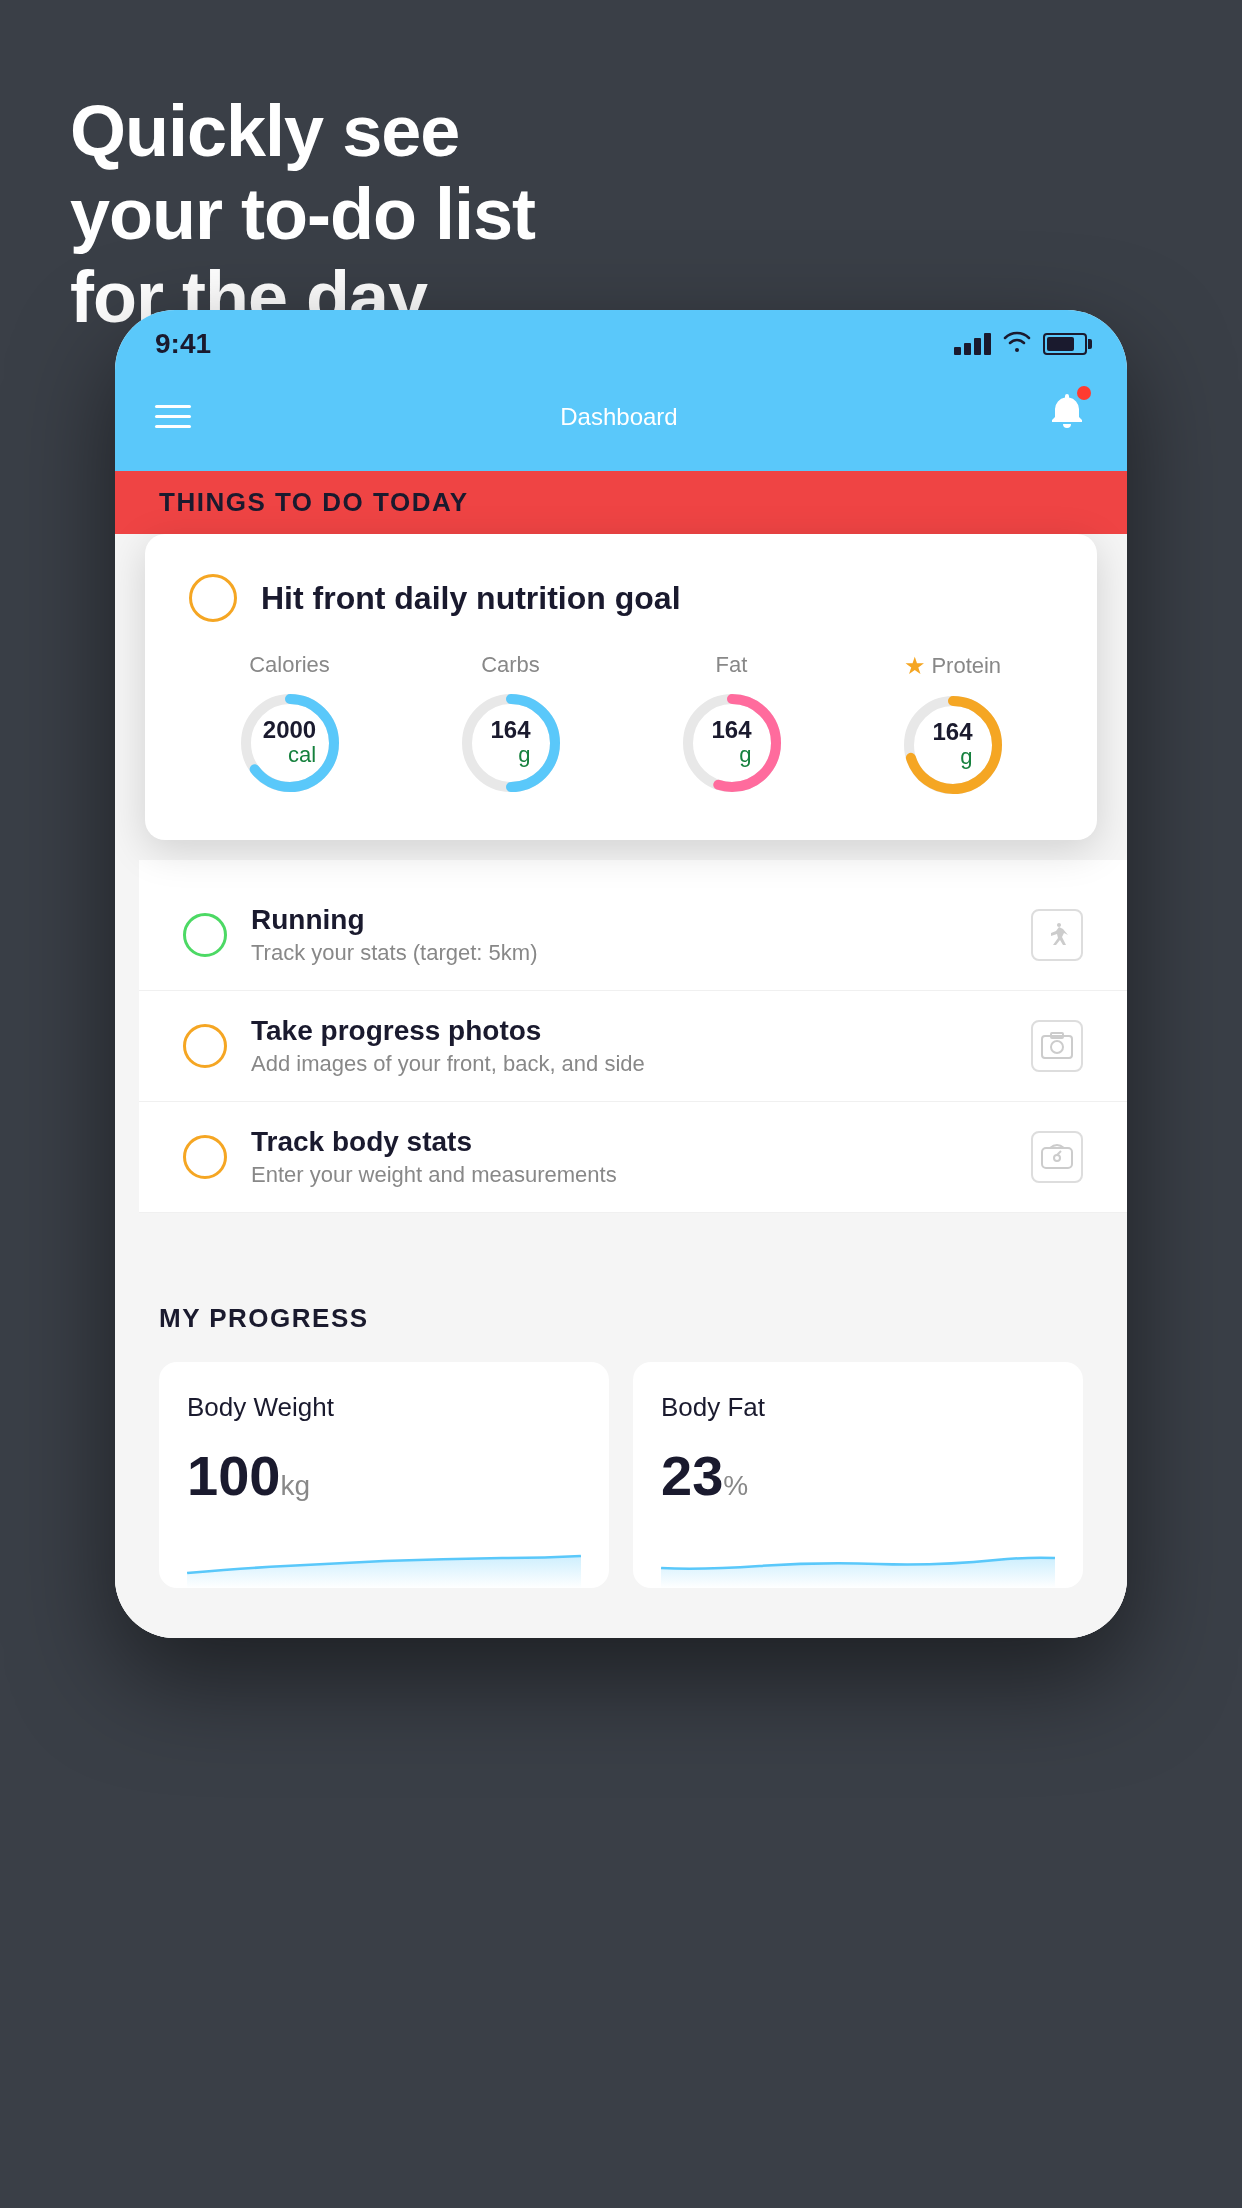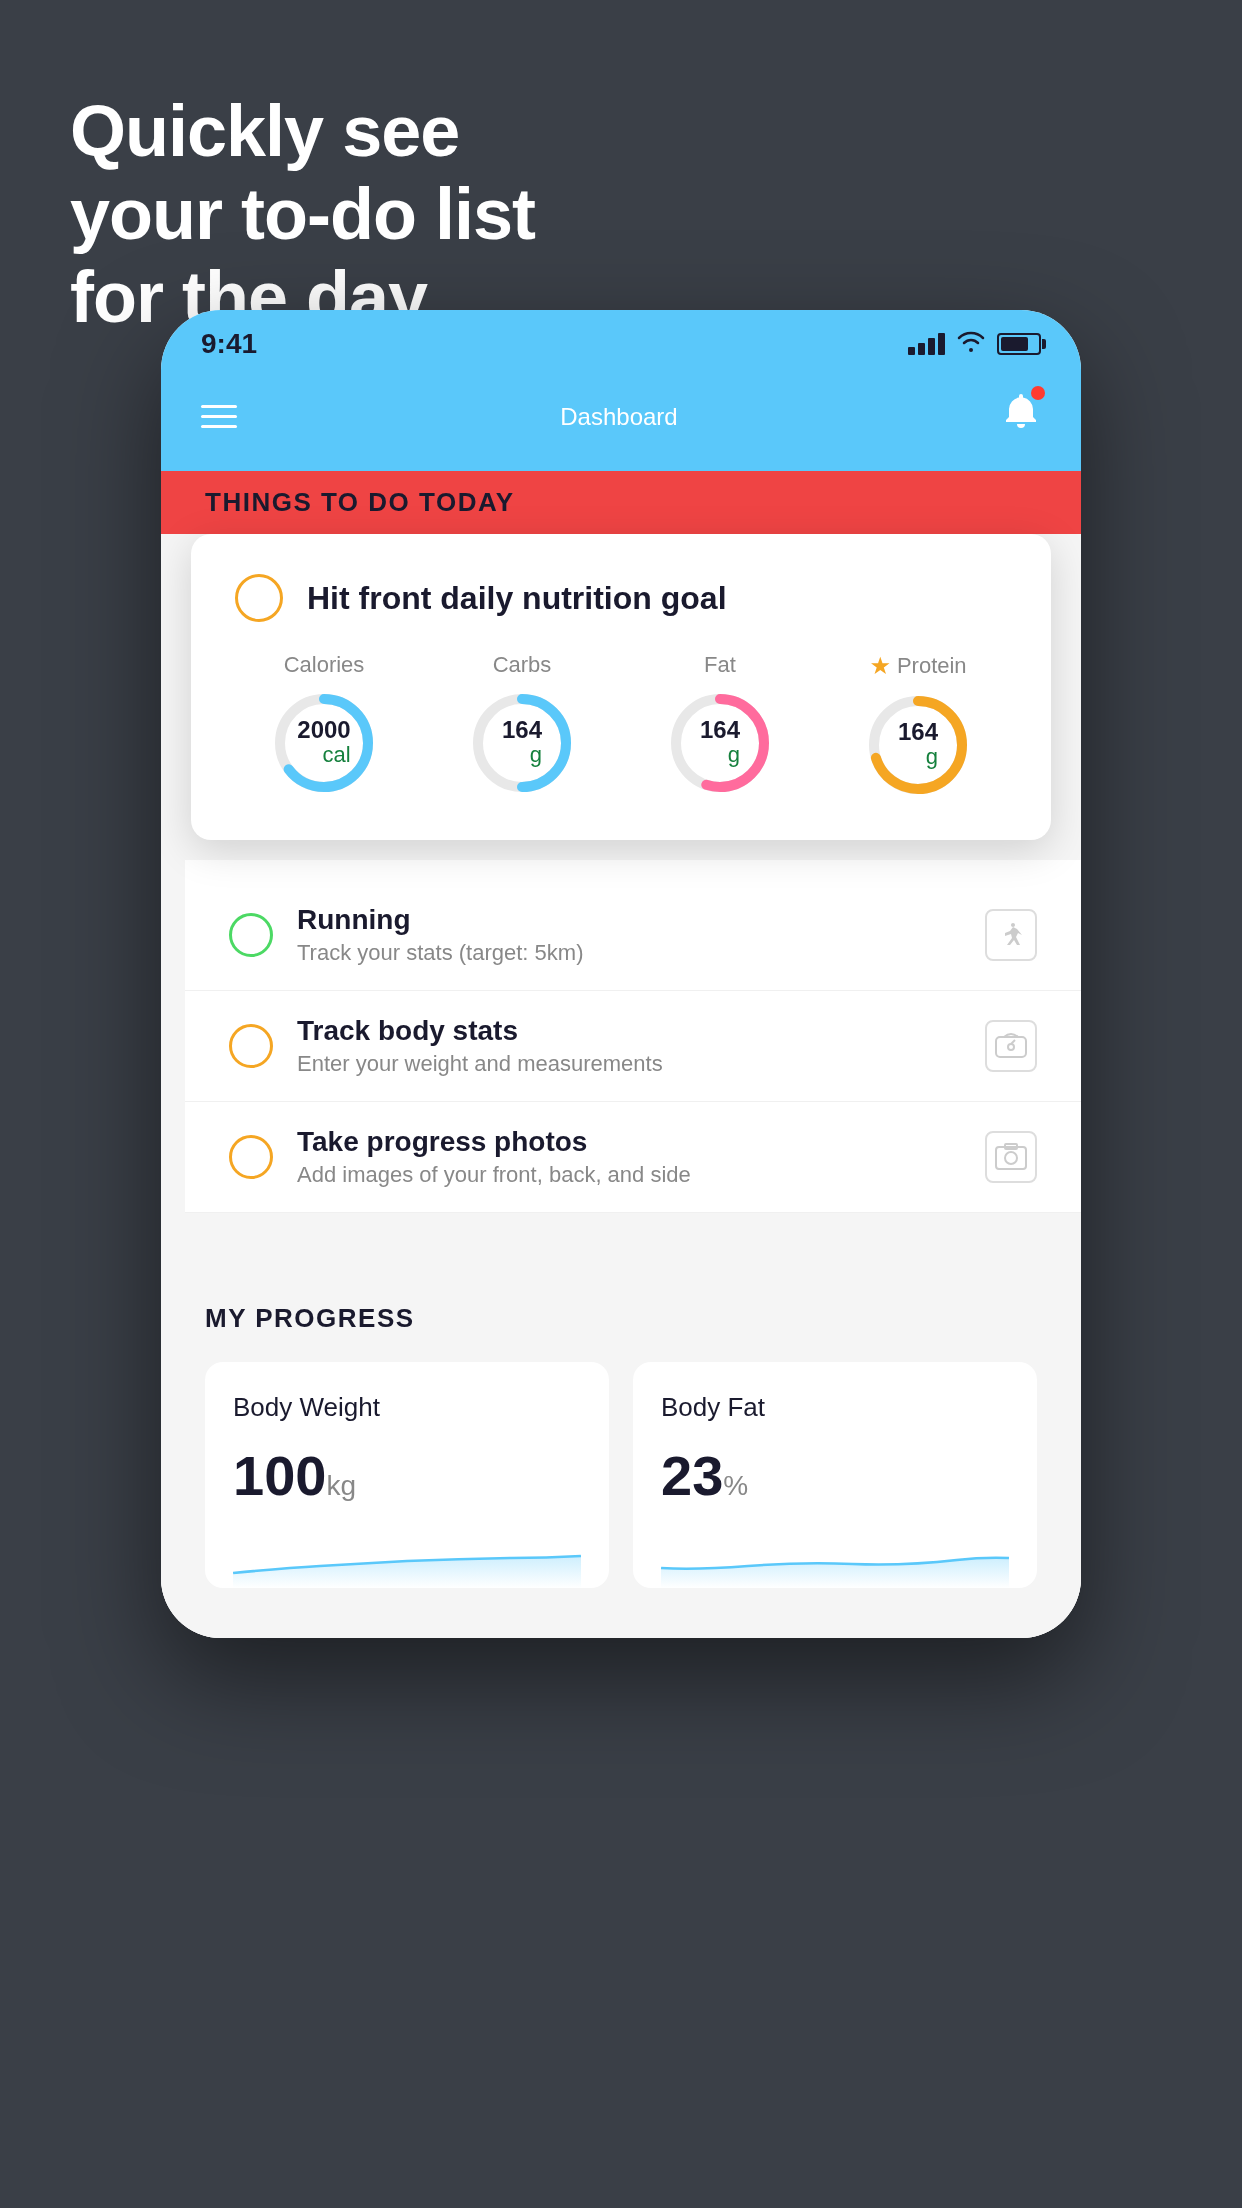--- a/index.html
+++ b/index.html
@@ -26,21 +26,21 @@
       letter-spacing: -1px;
       z-index: 1;
     }
 
     
     .phone-wrapper {
       position: absolute;
       top: 310px;
       left: 50%;
       transform: translateX(-50%);
-      width: 920px;
+      width: 1012px;
       z-index: 2;
     }
 
     .phone {
       background: #ffffff;
       border-radius: 60px;
       overflow: hidden;
       box-shadow: 0 40px 100px rgba(0,0,0,0.5);
       position: relative;
     }
@@ -554,44 +554,44 @@
             <svg width="32" height="28" viewBox="0 0 32 28" fill="none">
               <path d="M20 4c0 1.1-.9 2-2 2s-2-.9-2-2 .9-2 2-2 2 .9 2 2z" fill="#ccc"></path>
               <path d="M22 8l-4-2-3 4-5 2v3l6-2 1 4-5 7h3l4-5 3 5h3l-4-8 2-4 4 2z" fill="#ccc"></path>
             </svg>
           </div>
         </div>
 
         <div class="todo-item">
           <div class="todo-checkbox yellow"></div>
           <div class="todo-text">
+            <div class="todo-title">Take progress photos</div>
+            <div class="todo-subtitle">Add images of your front, back, and side</div>
+          </div>
+          <div class="todo-icon-box">
+            <svg width="32" height="30" viewBox="0 0 32 30" fill="none">
+              <rect x="1" y="5" width="30" height="22" rx="3" stroke="#ccc" stroke-width="2"></rect>
+              <circle cx="16" cy="16" r="6" stroke="#ccc" stroke-width="2"></circle>
+              <rect x="10" y="2" width="12" height="5" rx="1" stroke="#ccc" stroke-width="2"></rect>
+            </svg>
+          </div>
+        </div>
+
+        <div class="todo-item">
+          <div class="todo-checkbox yellow"></div>
+          <div class="todo-text">
             <div class="todo-title">Track body stats</div>
             <div class="todo-subtitle">Enter your weight and measurements</div>
           </div>
           <div class="todo-icon-box">
             <svg width="34" height="30" viewBox="0 0 34 30" fill="none">
               <rect x="2" y="6" width="30" height="20" rx="4" stroke="#ccc" stroke-width="2"></rect>
               <path d="M10 6 Q17 0 24 6" stroke="#ccc" stroke-width="2" fill="none"></path>
               <circle cx="17" cy="16" r="3" stroke="#ccc" stroke-width="2"></circle>
               <line x1="17" y1="13" x2="21" y2="9" stroke="#ccc" stroke-width="2"></line>
-            </svg>
-          </div>
-        </div>
-
-        <div class="todo-item">
-          <div class="todo-checkbox yellow"></div>
-          <div class="todo-text">
-            <div class="todo-title">Take progress photos</div>
-            <div class="todo-subtitle">Add images of your front, back, and side</div>
-          </div>
-          <div class="todo-icon-box">
-            <svg width="32" height="30" viewBox="0 0 32 30" fill="none">
-              <rect x="1" y="5" width="30" height="22" rx="3" stroke="#ccc" stroke-width="2"></rect>
-              <circle cx="16" cy="16" r="6" stroke="#ccc" stroke-width="2"></circle>
-              <rect x="10" y="2" width="12" height="5" rx="1" stroke="#ccc" stroke-width="2"></rect>
             </svg>
           </div>
         </div>
 
       </div>
 
       <div style="height:50px;background:#f5f5f5;"></div>
 
       <div class="progress-section">
         <div class="progress-title">MY PROGRESS</div>

